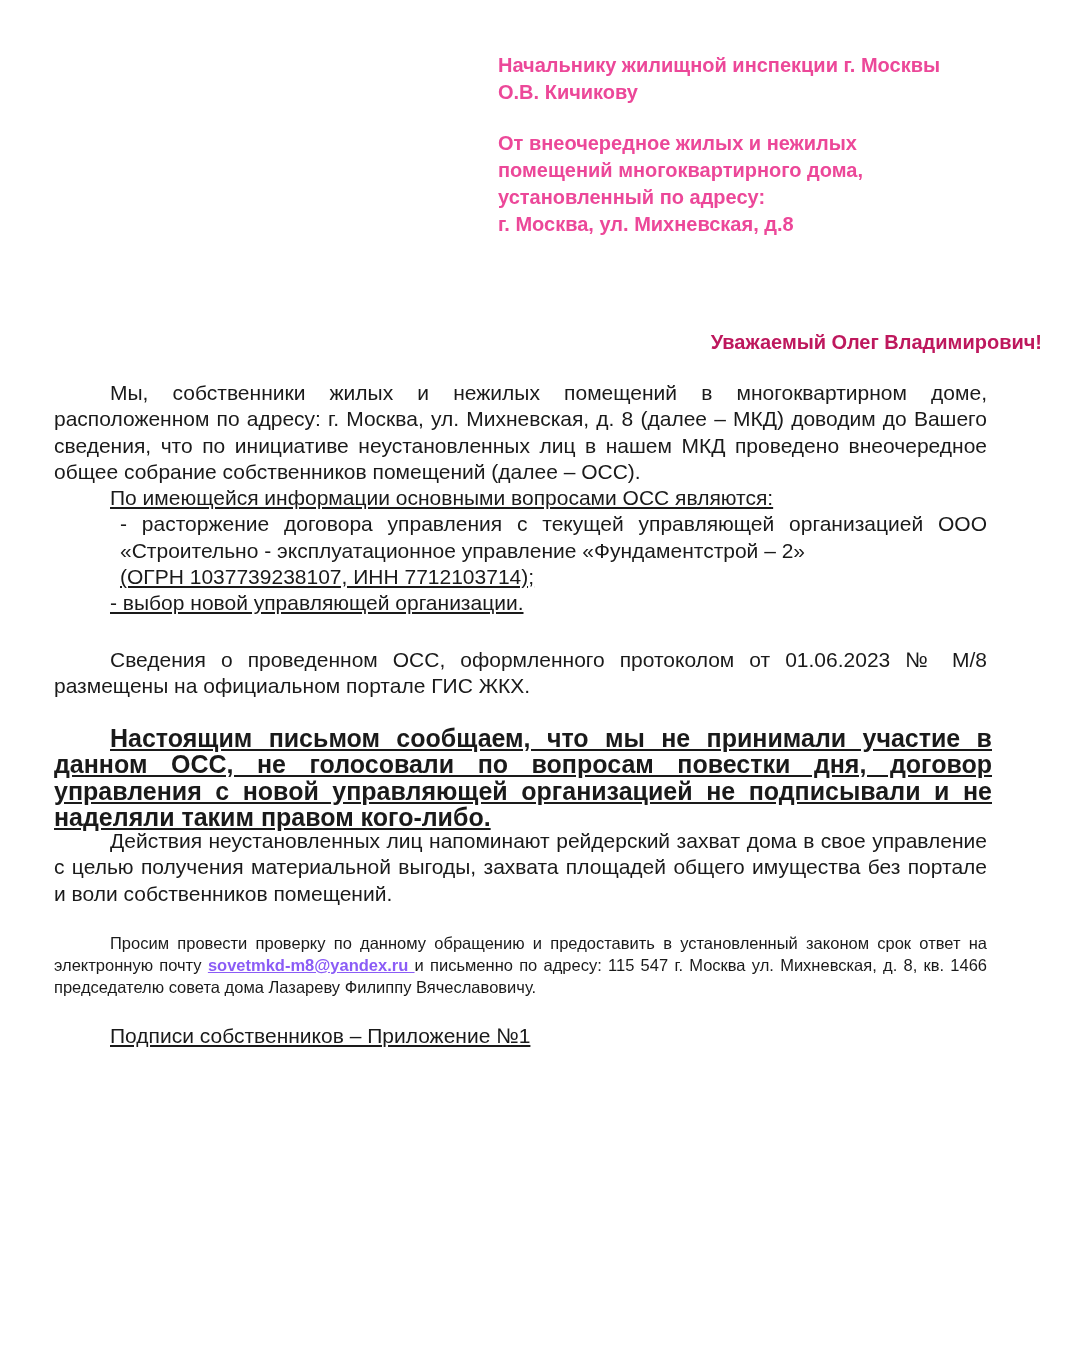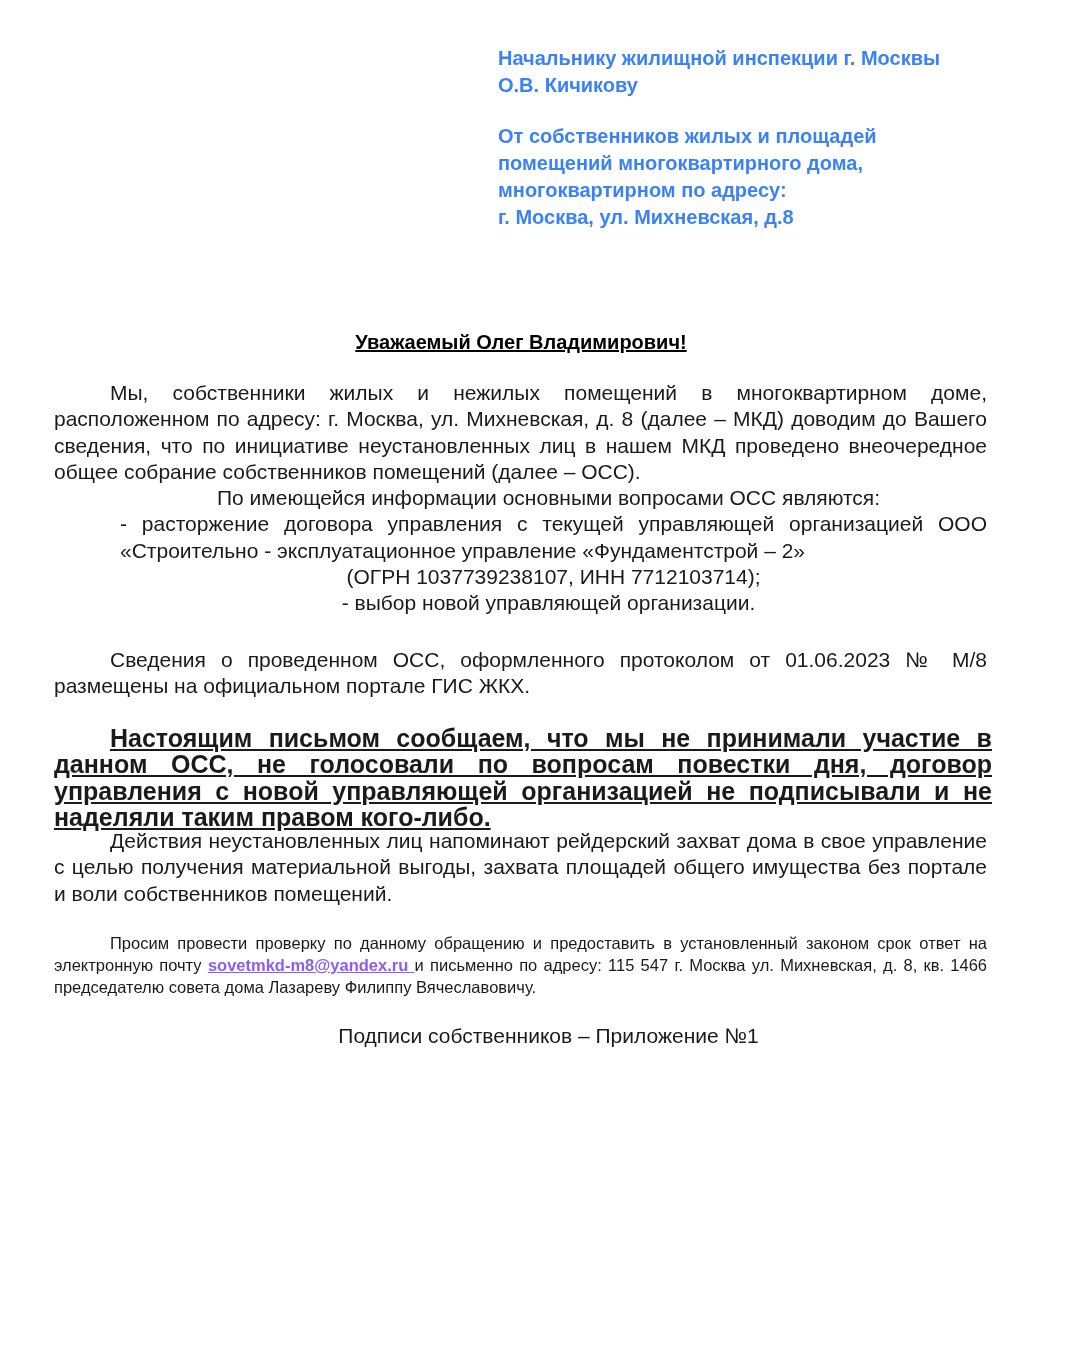--- a/index.html
+++ b/index.html
@@ -1,56 +1,56 @@
 <!DOCTYPE html>
 <html><head>
 <meta charset="utf-8">
 <style>
   html, body { margin: 0; padding: 0; background: #ffffff; }
   body {
     width: 1080px; height: 1364px; position: relative; overflow: hidden;
     font-family: "Liberation Sans", "DejaVu Sans", sans-serif; color: #1a1a1a;
   }
   .addressee {
-    position: absolute; left: 498px; top: 45px; width: 520px;
-    font-weight: bold; font-size: 20px; line-height: 27px; color: #3b82f6;
+    position: absolute; left: 498px; top: 52px; width: 520px;
+    font-weight: bold; font-size: 20px; line-height: 27px; color: #ec4899;
   }
   .addressee p { margin: 0; }
   .addressee .gap { height: 24px; }
   .salutation {
-    position: absolute; left: 0; top: 329px; width: 1042px; text-align: center;
-    font-weight: bold; font-size: 20px; line-height: 26px; color: #000000; text-decoration: underline;
+    position: absolute; left: 0; top: 329px; width: 1042px; text-align: right;
+    font-weight: bold; font-size: 20px; line-height: 26px; color: #be185d;
   }
   .body-text {
     position: absolute; left: 54px; width: 933px;
     font-size: 21px; line-height: 26.3px; text-align: justify; color: #1a1a1a;
   }
   .body-text p { margin: 0; }
   .indent { text-indent: 56px; }
   .p1 { top: 380px; }
   .li1 { margin-left: 66px !important; }
   .li2 { margin-left: 56px !important; }
   .p-protocol { top: 647px; }
   .p-bold { top: 725px; width: 938px; font-weight: bold; text-decoration: underline; font-size: 25px; }
   .p-raid { top: 828px; }
   .p-request { top: 932px; font-size: 16.5px; line-height: 22px; }
   .p-request a { color: #8b5cf6; font-weight: bold; text-decoration: underline; }
   .p-sign { top: 1023px; }
-  .last-line { text-align: center; }
+  .last-line { text-align: left; text-decoration: underline; }
 </style>
 </head>
 <body>
 
 <div class="addressee">
   <p>Начальнику жилищной инспекции г. Москвы</p>
   <p>О.В. Кичикову</p>
   <div class="gap"></div>
-  <p>От собственников жилых и площадей</p>
+  <p>От внеочередное жилых и нежилых</p>
   <p>помещений многоквартирного дома,</p>
-  <p>многоквартирном по адресу:</p>
+  <p>установленный по адресу:</p>
   <p>г. Москва, ул. Михневская, д.8</p>
 </div>
 
 <div class="salutation">Уважаемый Олег Владимирович!</div>
 
 <div class="body-text p1">
   <p class="indent" style="text-align-last:left;">Мы, собственники жилых и нежилых помещений в многоквартирном доме, расположенном по адресу: г. Москва, ул. Михневская, д. 8 (далее – МКД) доводим до Вашего сведения, что по инициативе неустановленных лиц в нашем МКД проведено внеочередное общее собрание собственников помещений (далее – ОСС).</p>
   <p class="indent last-line">По имеющейся информации основными вопросами ОСС являются:</p>
   <p class="li1" style="text-align-last:left;">- расторжение договора управления с текущей управляющей организацией ООО «Строительно - эксплуатационное управление «Фундаментстрой – 2»</p>
   <p class="li1 last-line">(ОГРН 1037739238107, ИНН 7712103714);</p>

